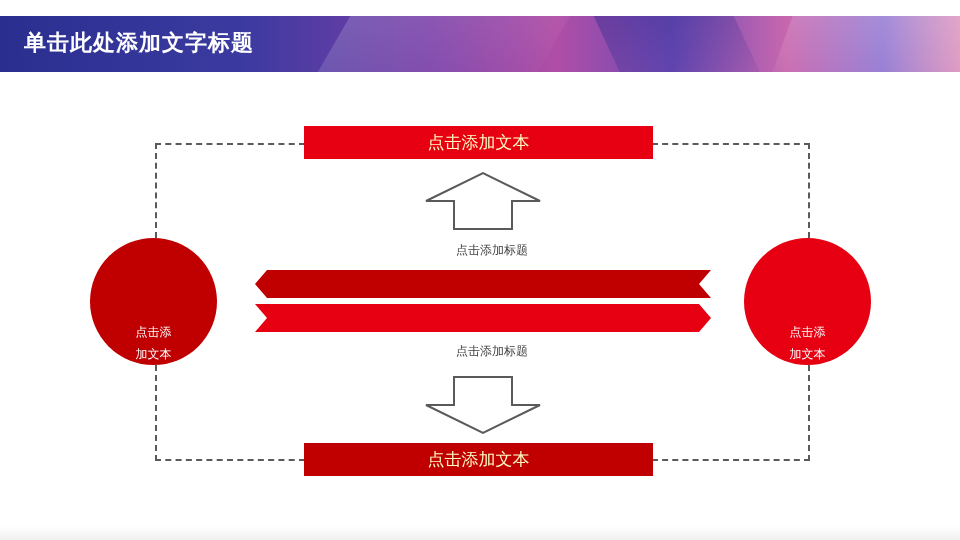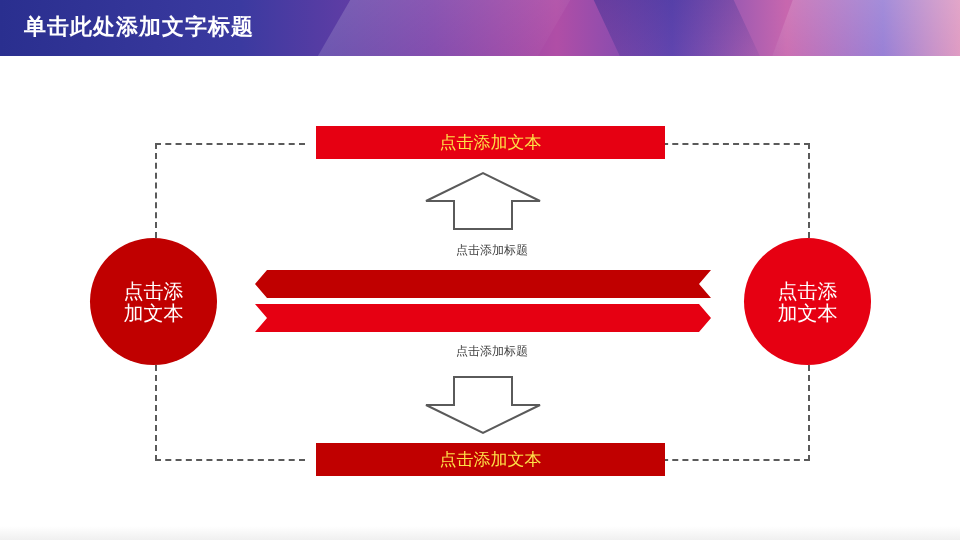--- a/index.html
+++ b/index.html
@@ -1,31 +1,31 @@
 <!DOCTYPE html>
 <html><head>
 <meta charset="utf-8">
 <style>
   html, body { margin:0; padding:0; }
   body { width:960px; height:540px; position:relative; overflow:hidden; background:#ffffff;
          font-family:"DejaVu Sans","Liberation Sans",sans-serif; }
-  .header { position:absolute; left:0; top:0; width:960px; height:56px; overflow:hidden;
+  .header { position:absolute; left:0; top:16px; width:960px; height:56px; overflow:hidden;
             background: linear-gradient(90deg,#2a2f8f 0%,#3b3aa0 25%,#7a3fa8 45%,#b04ea6 58%,#6c4bb6 70%,#c867ae 82%,#8b6fd0 92%,#d987b6 100%); }
   .header .shard1 { position:absolute; left:330px; top:-20px; width:220px; height:110px;
             background:linear-gradient(135deg,rgba(255,255,255,0.18),rgba(255,255,255,0)); transform:skewX(-30deg); }
   .header .shard2 { position:absolute; left:610px; top:-10px; width:140px; height:90px;
             background:linear-gradient(160deg,rgba(40,40,140,0.45),rgba(40,40,140,0)); transform:skewX(25deg); }
   .header .shard3 { position:absolute; left:780px; top:-10px; width:200px; height:90px;
             background:linear-gradient(200deg,rgba(255,255,255,0.3),rgba(255,255,255,0)); transform:skewX(-20deg); }
   .header .title { position:absolute; left:24px; top:12px; font-size:22px; font-weight:bold; color:#ffffff; letter-spacing:1px; }
 
   .dash { position:absolute; border:0 dashed #5a5a5a; }
-  .bar { position:absolute; display:flex; align-items:center; justify-content:center; color:#fde047; font-size:17px;margin-left:12px; }
-  .circle { position:absolute; border-radius:50%; display:flex; align-items:center; justify-content:center;
-            color:#fff; font-size:20px; text-align:center; line-height:22px; }
+  .bar { position:absolute; display:flex; align-items:center; justify-content:center; color:#fef9c3; font-size:17px; }
+  .circle { position:absolute; border-radius:50%; display:flex; align-items:flex-end; justify-content:center;
+            color:#fff; font-size:12px; text-align:center; line-height:22px; }
   .label { position:absolute; font-size:12px; color:#404040; text-align:center; }
   svg { position:absolute; }
   .footer { position:absolute; left:0; bottom:0; width:960px; height:14px;
             background:linear-gradient(180deg,#ffffff,#f0f0f0); }
 </style>
 </head>
 <body>
 
 <div class="header">
   <div class="shard1"></div>

